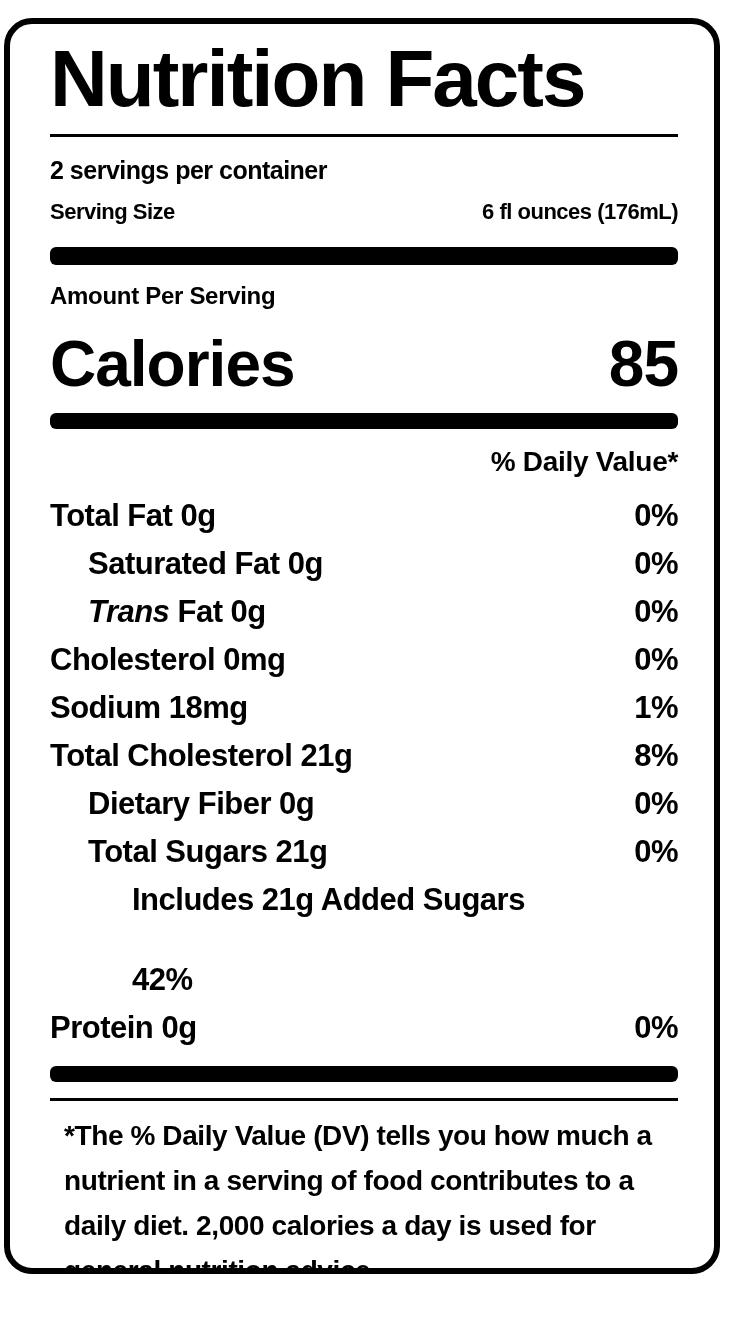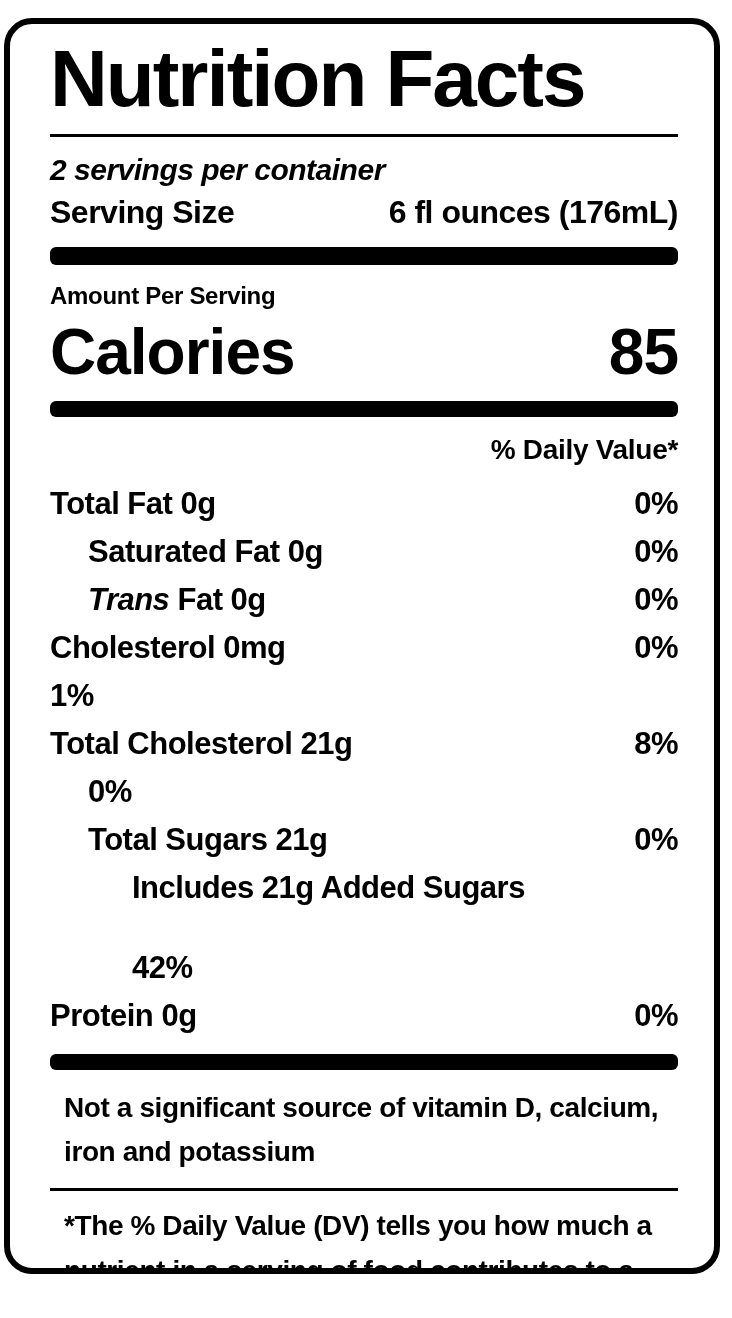--- a/index.html
+++ b/index.html
@@ -18,29 +18,29 @@
     border-radius:28px;
     padding:10px 36px 20px 40px;
     overflow:hidden;
   }
   .title {
     font-size:80px; line-height:1.12; letter-spacing:-2px;
     white-space:nowrap;
   }
   .rule { border-top:3px solid #000; margin:10px 0 12px 0; }
   .rule.above-footnote { margin:14px 0 12px 0; }
-  .servings { font-size:30px; line-height:42px; letter-spacing:-0.5px;font-style:italic; }
+  .servings { font-size:25px; line-height:42px; letter-spacing:-0.5px; }
   .row { display:flex; justify-content:space-between; align-items:baseline; }
-  .serving-size { font-size:32px; line-height:42px; letter-spacing:-0.5px; }
+  .serving-size { font-size:22px; line-height:42px; letter-spacing:-0.5px; }
   .bar { background:#000; border-radius:6px; }
   .bar.b1 { height:18px; margin:14px 0 14px 0; }
   .bar.b2 { height:16px; margin:12px 0 16px 0; }
   .bar.b3 { height:16px; margin:14px 0 16px 0; }
   .aps { font-size:24px; line-height:34px; letter-spacing:-0.3px; }
-  .calories { margin-top:2px; }
+  .calories { margin-top:14px; }
   .calories span { font-size:64px; line-height:74px; letter-spacing:-1px; }
   .dv-header { text-align:right; font-size:28px; line-height:34px; letter-spacing:-0.3px; margin-bottom:13px; }
   .nutrient { font-size:31px; line-height:48px; letter-spacing:-0.5px;gap:32px; }
   .nutrient.indent-1 { padding-left:38px; }
   .nutrient.indent-2 { padding-left:82px;flex-direction:column; }
   .nutrient i { font-style:italic; }
   .note, .footnote {
     font-size:28px; line-height:44px; letter-spacing:-0.4px;
     padding-left:14px; padding-right:4px;
   }
@@ -86,44 +86,45 @@
       </div>
       <div class="row nutrient indent-1">
         <span><i>Trans</i> Fat 0g</span>
         <span>0%</span>
       </div>
       <div class="row nutrient indent-0">
         <span>Cholesterol 0mg</span>
         <span>0%</span>
       </div>
       <div class="row nutrient indent-0">
+        <span>Sodium 18mg</span>
         <span>1%</span>
       </div>
       <div class="row nutrient indent-0">
         <span>Total Cholesterol 21g</span>
         <span>8%</span>
       </div>
       <div class="row nutrient indent-1">
+        <span>Dietary Fiber 0g</span>
         <span>0%</span>
       </div>
       <div class="row nutrient indent-1">
         <span>Total Sugars 21g</span>
         <span>0%</span>
       </div>
       <div class="row nutrient indent-2">
         <span>Includes 21g Added Sugars</span>
         <span>42%</span>
       </div>
       <div class="row nutrient indent-0">
         <span>Protein 0g</span>
         <span>0%</span>
       </div>
     </div>
 
   <div class="bar b3"></div>
 
-  <div class="note">Not a significant source of vitamin D, calcium, iron and potassium</div>
 
   <div class="rule above-footnote"></div>
 
   <div class="footnote">*The % Daily Value (DV) tells you how much a nutrient in a serving of food contributes to a daily diet. 2,000 calories a day is used for general nutrition advice.</div>
 
 </div>
 
 </body></html>

